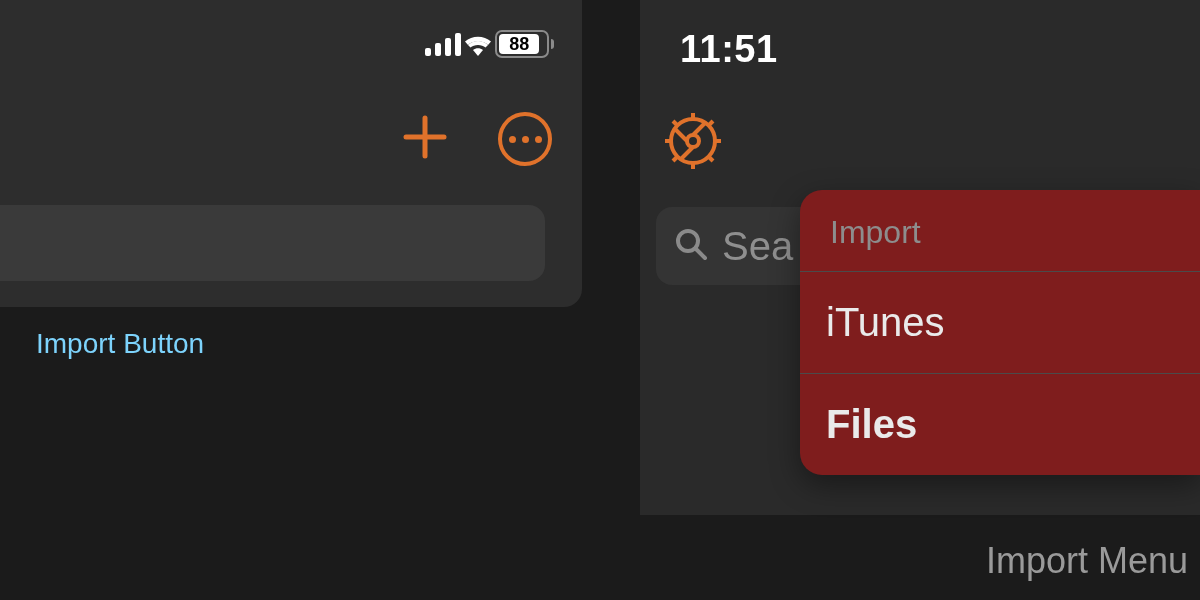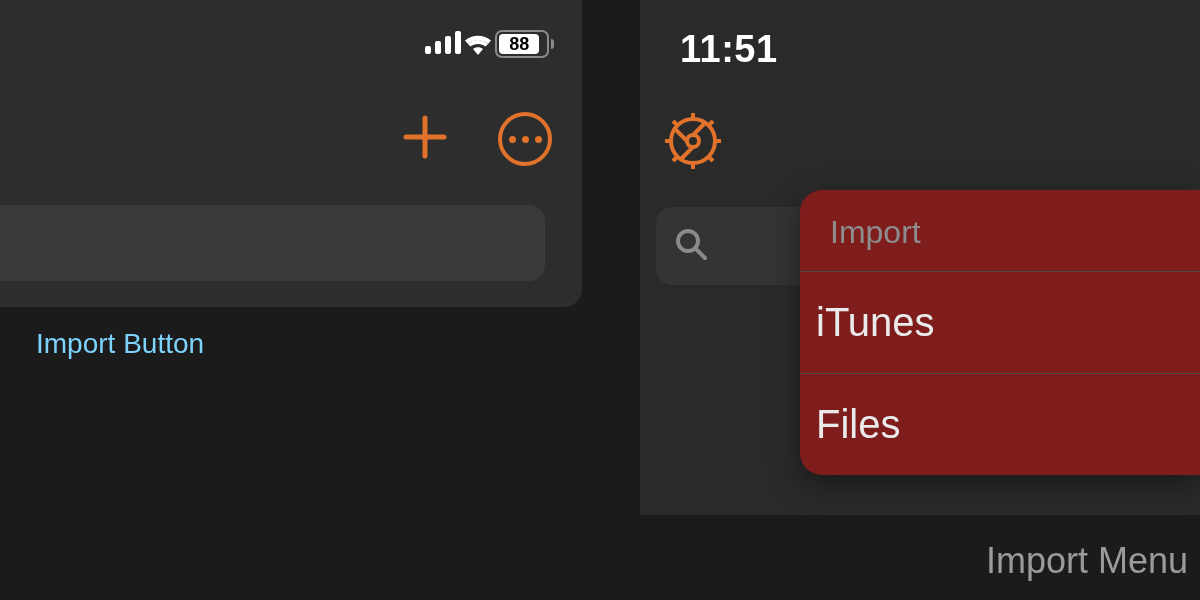--- a/index.html
+++ b/index.html
@@ -26,20 +26,21 @@
     height: 307px;
     background: #2d2d2d;
     border-bottom-left-radius: 0px;
     border-bottom-right-radius: 18px;
   }
   .status-bar-right {
     position: absolute;
     top: 30px;
     right: 28px;
     display: flex;
+    align-items: center;
     gap: 0;
   }
   .cell-bars {
     display: flex;
     align-items: flex-end;
     gap: 4px;
     height: 24px;
   }
   .cell-bars span {
     display: block;
@@ -196,27 +197,27 @@
     overflow: hidden;
     box-shadow: 0 10px 30px rgba(0,0,0,0.4);
   }
   .popup-header {
     padding: 24px 30px 20px 30px;
     color: #8d8d8d;
     font-size: 32px;
     border-bottom: 1px solid #4b4b4b;
   }
   .popup-item {
-    padding: 28px 16px;
+    padding: 28px 26px;
     color: #eaeaea;
     font-size: 40px;
     cursor: pointer;
     border-bottom: 1px solid #4b4b4b;
   }
-  .popup-item:last-child { border-bottom: none; }
+  .popup-item:last-child { border-bottom: none; font-weight: bold; }
 
   .caption-right {
     position: absolute;
     right: 12px;
     top: 540px;
     color: #9a9a9a;
     font-size: 36px;
   }
 </style>
 </head>
@@ -291,20 +292,21 @@
       </svg>
     </div>
 
     <div class="search-field-right">
       <span class="search-icon">
         <svg width="34" height="34" viewBox="0 0 34 34">
           <circle cx="14" cy="14" r="10" fill="none" stroke="#8a8a8a" stroke-width="4"></circle>
           <line x1="22" y1="22" x2="31" y2="31" stroke="#8a8a8a" stroke-width="4" stroke-linecap="round"></line>
         </svg>
       </span>
+      <span class="search-placeholder">Sea</span>
     </div>
 
     <div class="popup">
       <div class="popup-header">Import</div>
       <div class="popup-item">iTunes</div>
       <div class="popup-item">Files</div>
     </div>
 
     <div class="caption-right">Import Menu</div>
   </div>

